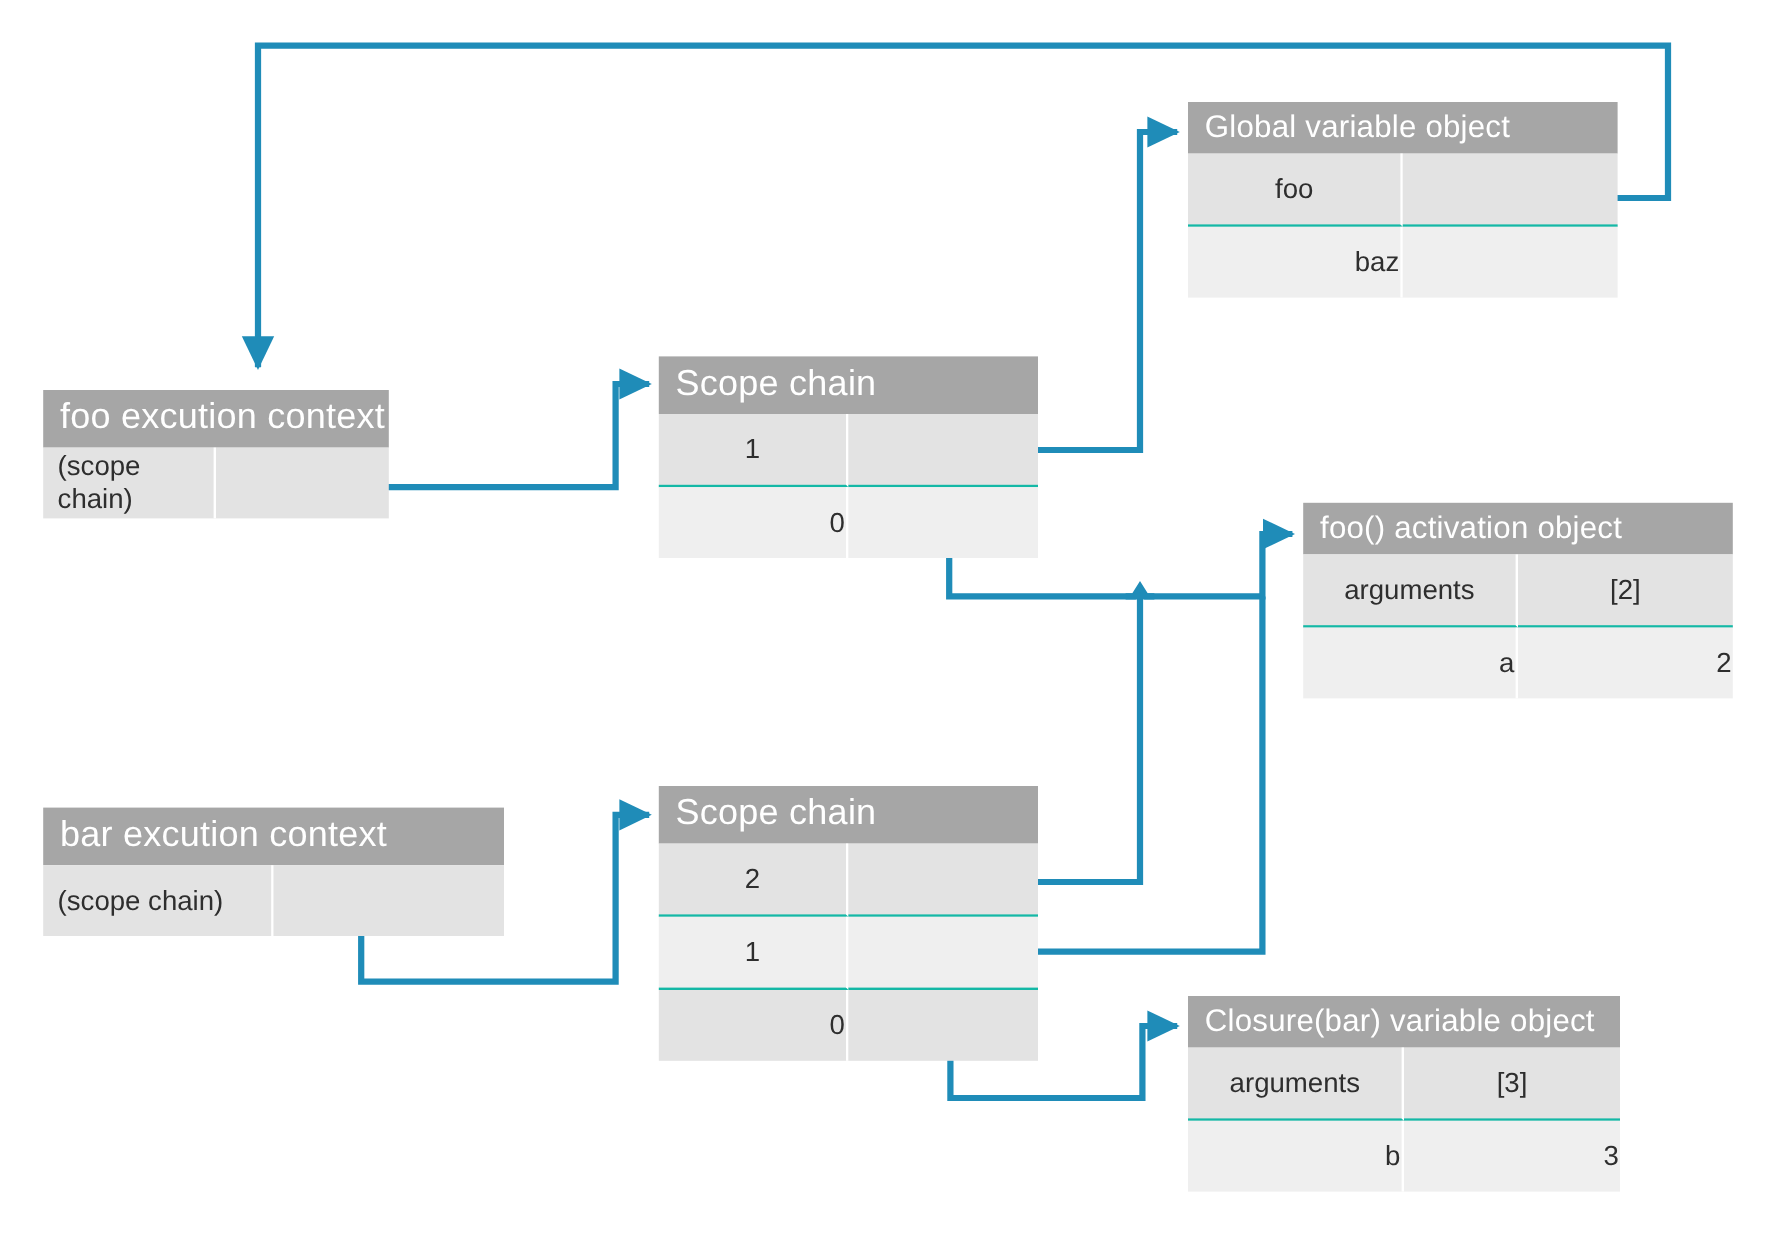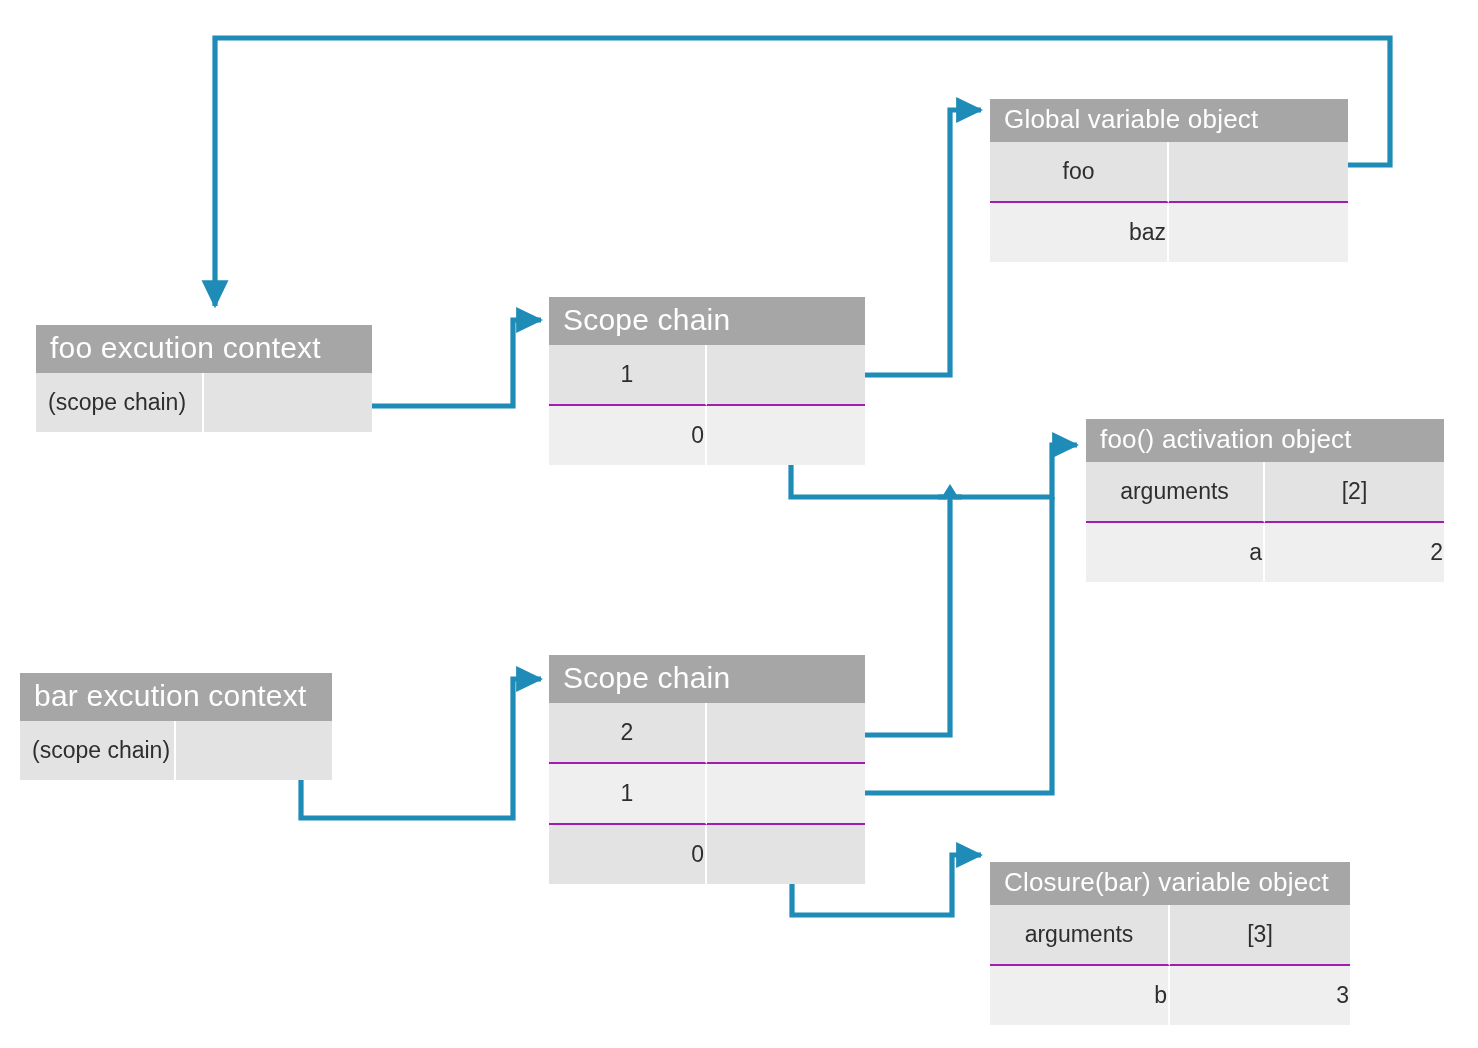--- a/index.html
+++ b/index.html
@@ -47,47 +47,47 @@
     table-layout: fixed;
   }
   .node-table td {
     height: 57px;
     font-size: 23px;
     color: #2e2e2e;
     text-align: center;
     vertical-align: middle;
     background: #e3e3e3;
     border-right: 2px solid #ffffff;
-    border-bottom: 2px solid #a21caf;
+    border-bottom: 2px solid #14b8a6;
     overflow: hidden;
   }
   .node-table tr.alt td {
     background: #efefef;
   }
   .node-table td:last-child {
     border-right: none;
   }
   .node-table tr:last-child td {
     border-bottom: none;
     text-align: right;
   }
   .label-left {
     text-align: left !important;
     padding-left: 12px;
     margin-top: 16px;
   }
 
   
-  #node-foo-ctx      { left: 36px;   top: 325px; width: 336px; border-radius: 27px; }
-  #node-bar-ctx      { left: 20px;   top: 673px; width: 312px; }
+  #node-foo-ctx      { left: 36px;   top: 325px; width: 288px; border-radius: 27px; }
+  #node-bar-ctx      { left: 36px;   top: 673px; width: 384px; }
   #node-scope-foo    { left: 549px;  top: 297px; width: 316px; }
   #node-scope-bar    { left: 549px;  top: 655px; width: 316px; }
-  #node-global       { left: 990px;  top: 85px;  width: 358px; margin-top: 14px; }
+  #node-global       { left: 990px;  top: 85px;  width: 358px; }
   #node-foo-act      { left: 1086px; top: 419px; width: 358px; }
-  #node-closure      { left: 990px;  top: 830px; width: 360px; margin-top: 32px; }
+  #node-closure      { left: 990px;  top: 830px; width: 360px; }
 
   #node-global .node-header,
   #node-closure .node-header { font-size: 26px; }
   #node-foo-act .node-header { font-size: 26px; }
 </style>
 </head>
 <body>
 
 <div id="stage">
 

